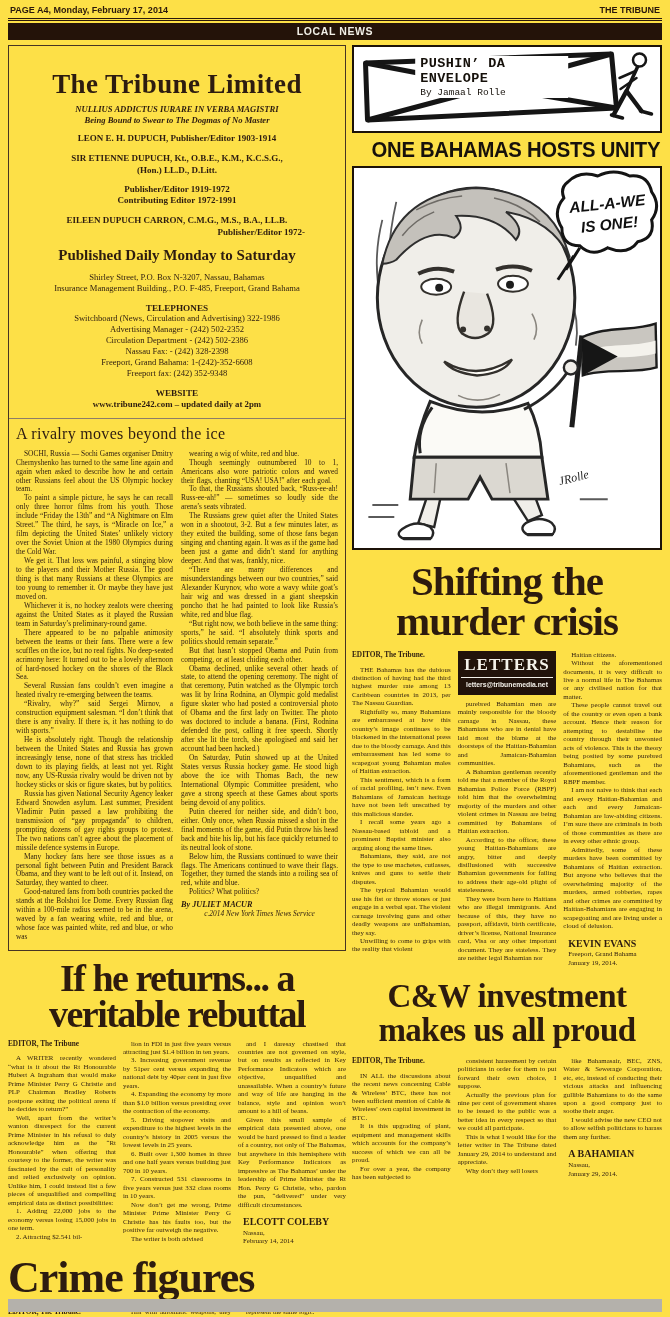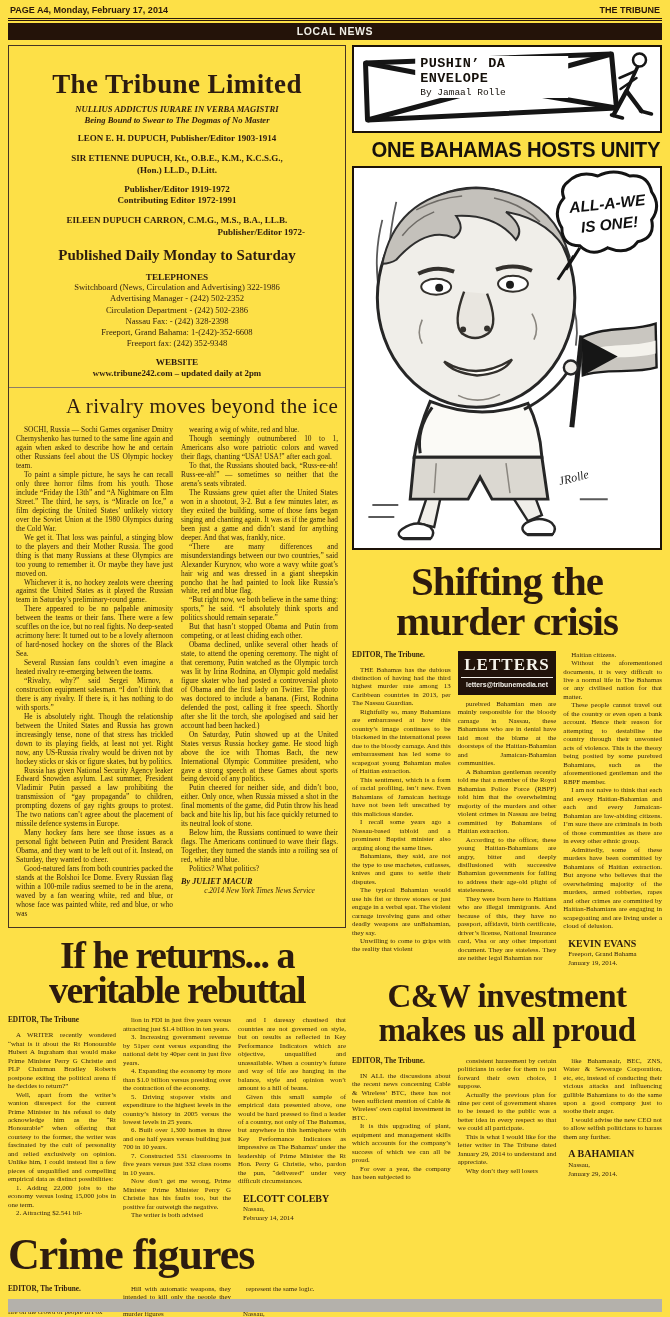--- a/index.html
+++ b/index.html
@@ -35,21 +35,21 @@
   .mh-pubs p:nth-child(4){ margin-top:7px; }
   .mh-pubs p:nth-child(6){ margin-top:8px; }
   .mh-pubs p:nth-child(7){ text-align:right; padding-right:30px; }
   .mh-daily { font-weight:bold; font-size:15px; margin-top:9px; }
   .mh-addr  { margin-top:8px; }
   .mh-addr p, .mh-tel p { font-size:8.6px; margin:0; line-height:1.3; }
   .mh-h { font-weight:bold; font-size:9.2px; margin-top:8px; }
   .mh-web { font-size:8.8px; font-weight:bold; margin-top:1px; }
 
   .rivalry { padding:3px 7px 8px; }
-  .rivalry-h { font-weight:normal; font-size:21px; text-align:right; margin:3px 0 7px; letter-spacing:.3px; }
+  .rivalry-h { font-weight:normal; font-size:16px; text-align:left; margin:3px 0 7px; letter-spacing:.3px; }
   .cols { display:flex; }
   .cols > .col { flex:1; min-width:0; }
   .cols > .col + .col { margin-left:8px; }
   .bodytext p { margin:0; text-indent:8px; text-align:justify; }
   .rivalry .bodytext { font-size:7.4px; line-height:1.21; }
   .byline { font-weight:bold; font-style:italic; font-size:8.2px; text-align:left; margin-top:3px; }
   .credit { font-style:italic; font-size:7.4px; text-align:center; }
 
   
   .big-head { font-weight:bold; text-align:center; color:#2d1b0e; }
@@ -116,20 +116,24 @@
           <div class="mh-pubs">
               <p>LEON E. H. DUPUCH, Publisher/Editor 1903-1914</p>
               <p>SIR ETIENNE DUPUCH, Kt., O.B.E., K.M., K.C.S.G.,</p>
               <p>(Hon.) LL.D., D.Litt.</p>
               <p>Publisher/Editor 1919-1972</p>
               <p>Contributing Editor 1972-1991</p>
               <p>EILEEN DUPUCH CARRON, C.M.G., M.S., B.A., LL.B.</p>
               <p>Publisher/Editor 1972-</p>
             </div>
           <div class="mh-daily">Published Daily Monday to Saturday</div>
+          <div class="mh-addr">
+              <p>Shirley Street, P.O. Box N-3207, Nassau, Bahamas</p>
+              <p>Insurance Management Building., P.O. F-485, Freeport, Grand Bahama</p>
+            </div>
           <div class="mh-h">TELEPHONES</div>
           <div class="mh-tel">
               <p>Switchboard (News, Circulation and Advertising) 322-1986</p>
               <p>Advertising Manager - (242) 502-2352</p>
               <p>Circulation Department - (242) 502-2386</p>
               <p>Nassau Fax: - (242) 328-2398</p>
               <p>Freeport, Grand Bahama: 1-(242)-352-6608</p>
               <p>Freeport fax: (242) 352-9348</p>
             </div>
           <div class="mh-h">WEBSITE</div>
@@ -149,21 +153,21 @@
                 <p>“Rivalry, why?” said Sergei Mirnov, a construction equipment salesman. “I don’t think that there is any rivalry. If there is, it has nothing to do with sports.”</p>
                 <p>He is absolutely right. Though the relationship between the United States and Russia has grown increasingly tense, none of that stress has trickled down to its playing fields, at least not yet. Right now, any US-Russia rivalry would be driven not by hockey sticks or skis or figure skates, but by politics.</p>
                 <p>Russia has given National Security Agency leaker Edward Snowden asylum. Last summer, President Vladimir Putin passed a law prohibiting the transmission of “gay propaganda” to children, prompting dozens of gay rights groups to protest. The two nations can’t agree about the placement of missile defence systems in Europe.</p>
                 <p>Many hockey fans here see those issues as a personal fight between Putin and President Barack Obama, and they want to be left out of it. Instead, on Saturday, they wanted to cheer.</p>
                 <p>Good-natured fans from both countries packed the stands at the Bolshoi Ice Dome. Every Russian flag within a 100-mile radius seemed to be in the arena, waved by a fan wearing white, red and blue, or whose face was painted white, red and blue, or who was</p>
               </div>
             <div class="col">
               <div class="bodytext" style="font-size:7.4px; line-height:1.21;">
                   <p>wearing a wig of white, red and blue.</p>
                   <p>Though seemingly outnumbered 10 to 1, Americans also wore patriotic colors and waved their flags, chanting “USA! USA!” after each goal.</p>
-                  <p>To that, the Russians shouted back, “Russ-ee-ah! Russ-ee-ah!” — sometimes so neither that the arena’s seats vibrated.</p>
+                  <p>To that, the Russians shouted back, “Russ-ee-ah! Russ-ee-ah!” — sometimes so loudly side the arena’s seats vibrated.</p>
                   <p>The Russians grew quiet after the United States won in a shootout, 3-2. But a few minutes later, as they exited the building, some of those fans began singing and chanting again. It was as if the game had been just a game and didn’t stand for anything deeper. And that was, frankly, nice.</p>
                   <p>“There are many differences and misunderstandings between our two countries,” said Alexander Kurynov, who wore a wavy white goat’s hair wig and was dressed in a giant sheepskin poncho that he had painted to look like Russia’s white, red and blue flag.</p>
                   <p>“But right now, we both believe in the same thing: sports,” he said. “I absolutely think sports and politics should remain separate.”</p>
                   <p>But that hasn’t stopped Obama and Putin from competing, or at least chiding each other.</p>
                   <p>Obama declined, unlike several other heads of state, to attend the opening ceremony. The night of that ceremony, Putin watched as the Olympic torch was lit by Irina Rodnina, an Olympic gold medalist figure skater who had posted a controversial photo of Obama and the first lady on Twitter. The photo was doctored to include a banana. (First, Rodnina defended the post, calling it free speech. Shortly after she lit the torch, she apologised and said her account had been hacked.)</p>
                   <p>On Saturday, Putin showed up at the United States versus Russia hockey game. He stood high above the ice with Thomas Bach, the new International Olympic Committee president, who gave a strong speech at these Games about sports being devoid of any politics.</p>
                   <p>Putin cheered for neither side, and didn’t boo, either. Only once, when Russia missed a shot in the final moments of the game, did Putin throw his head back and bite his lip, but his face quickly returned to its neutral look of stone.</p>
                   <p>Below him, the Russians continued to wave their flags. The Americans continued to wave their flags. Together, they turned the stands into a roiling sea of red, white and blue.</p>
                   <p>Politics? What politics?</p>
                 </div>

